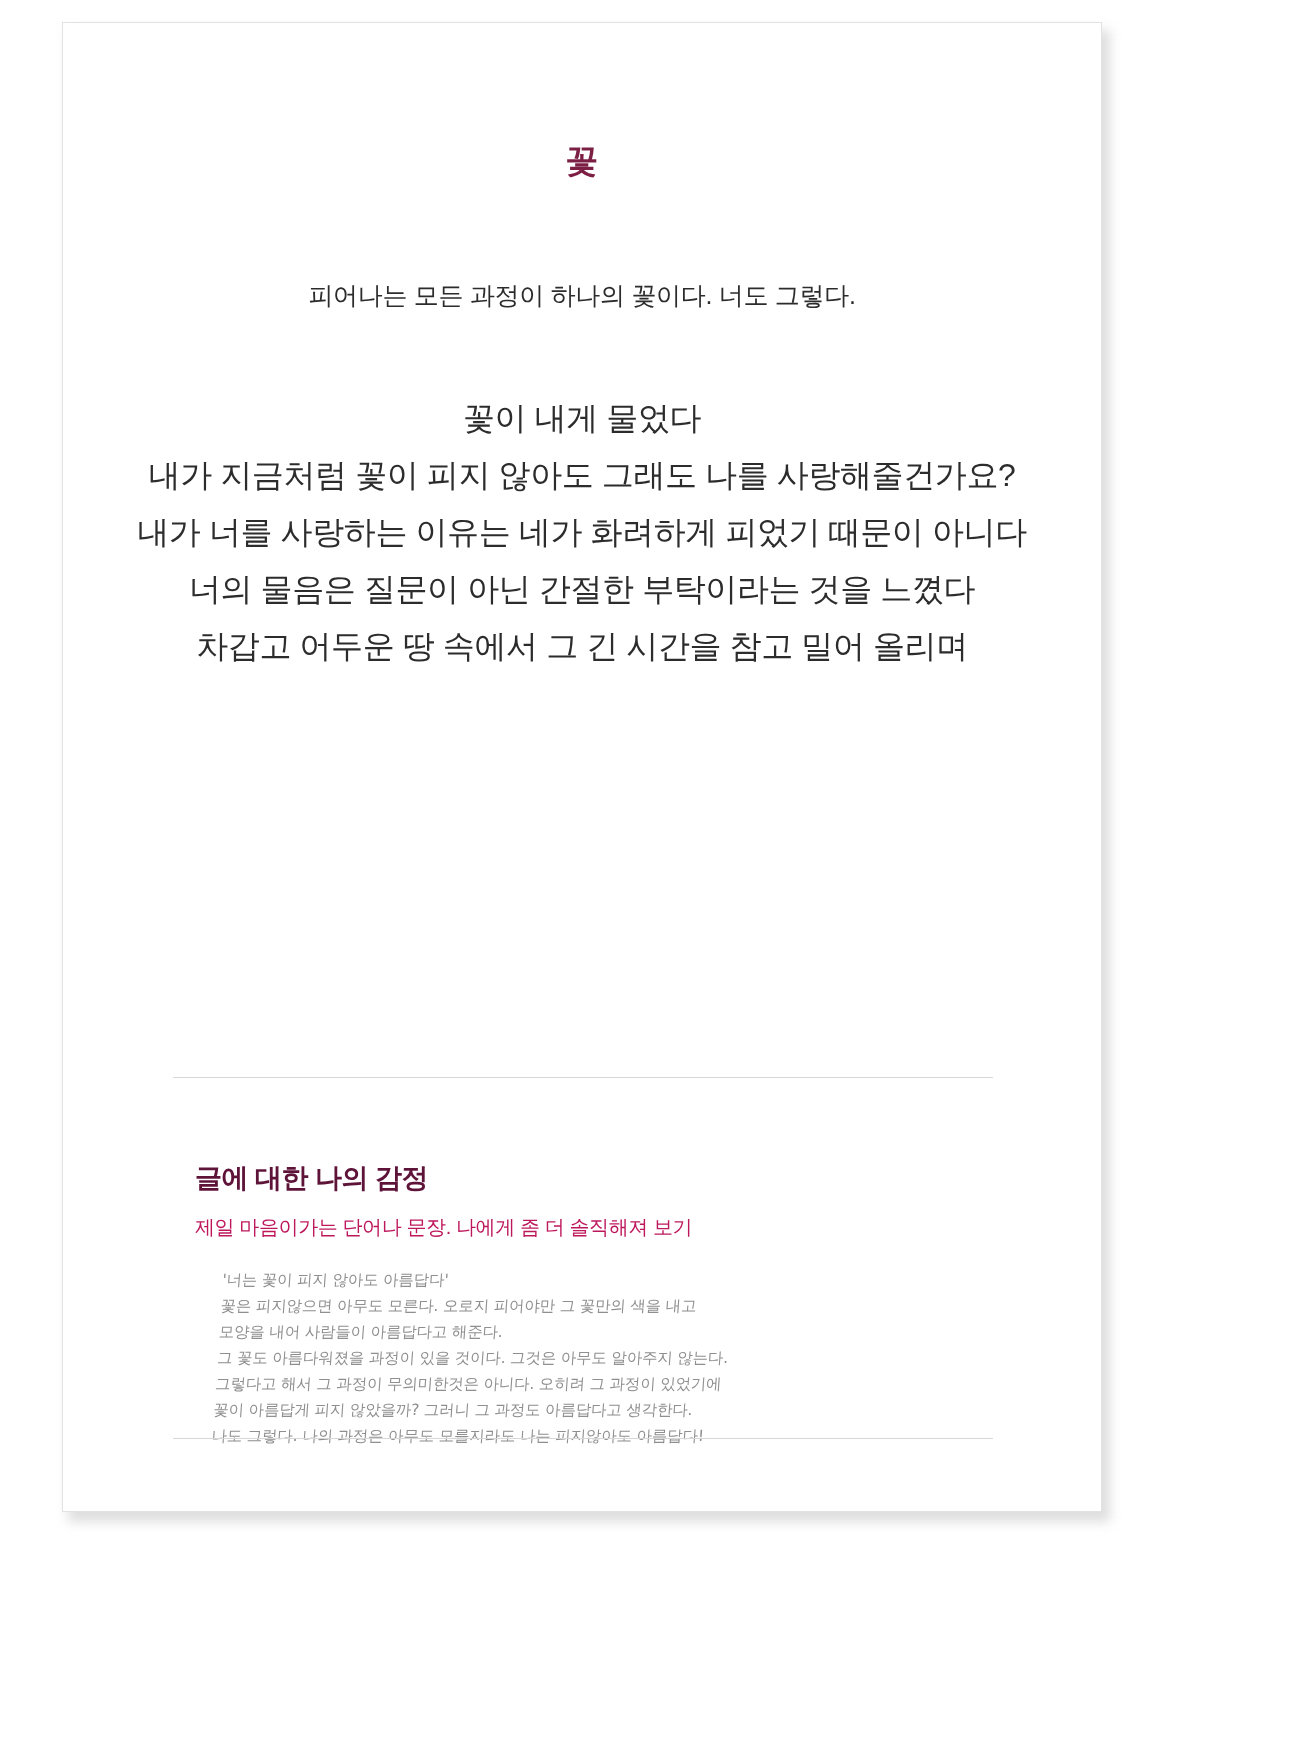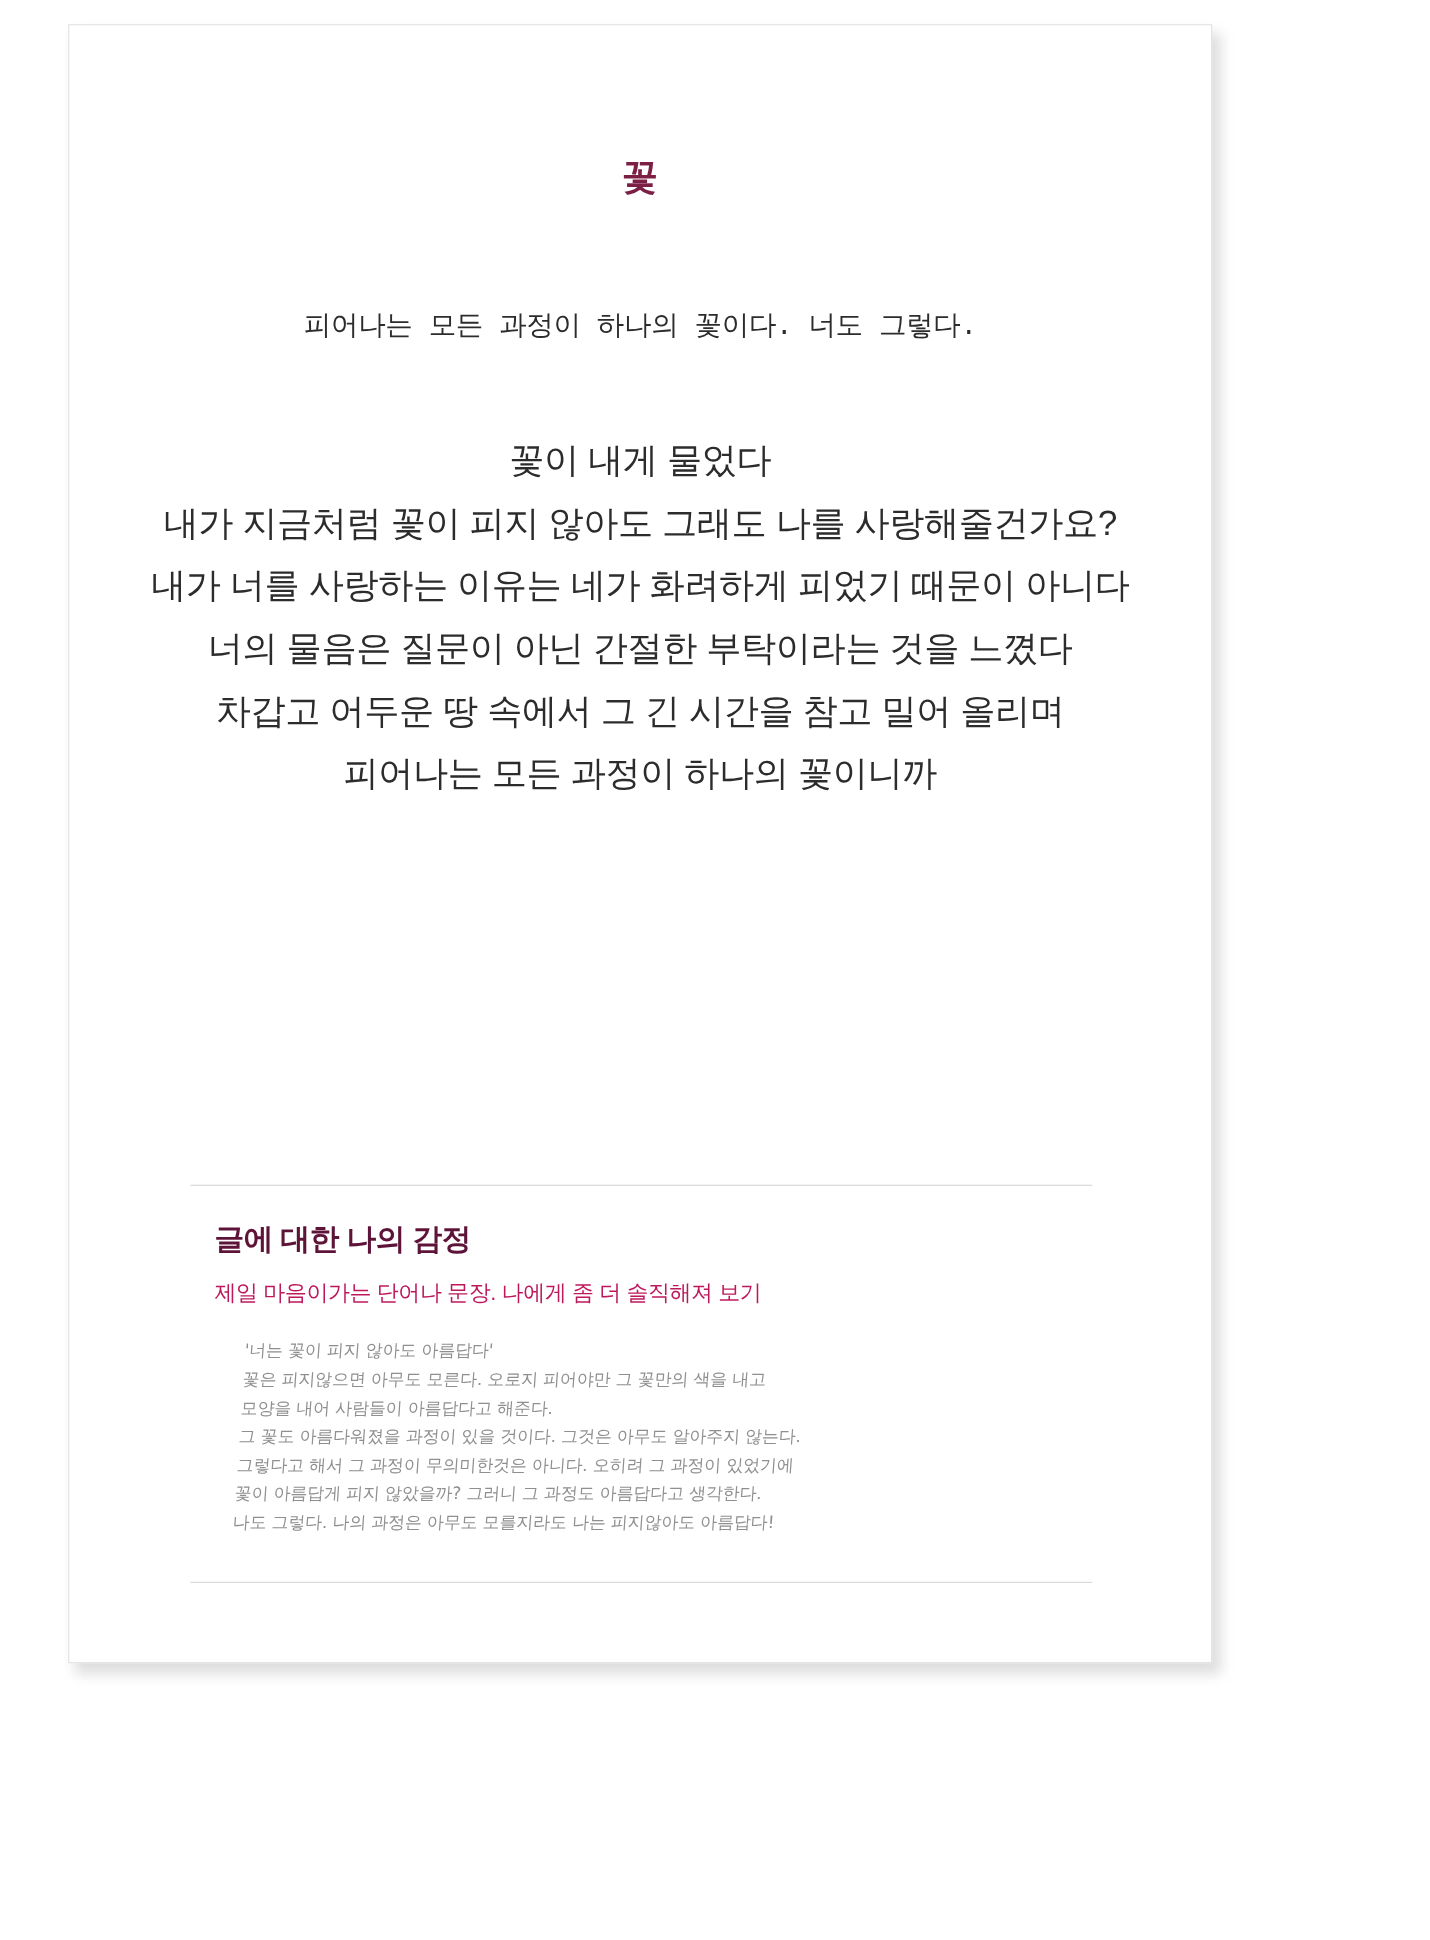--- a/index.html
+++ b/index.html
@@ -53,21 +53,20 @@
     letter-spacing: 0.5px;
     margin-top: 116px;
   }
 
   .poem-lead {
     text-align: center;
     color: #2c2c2c;
     font-size: 25px;
     margin-top: 95px;
     letter-spacing: -0.3px;
-    font-family: Liberation Mono, monospace;
   }
 
   .poem-body {
     margin-top: 78px;
     text-align: center;
     color: #2c2c2c;
     font-size: 32px;
     line-height: 57px;
     letter-spacing: -0.4px;
   }
@@ -82,21 +81,21 @@
     width: 820px;
     height: 1px;
     background: #d7d7d7;
   }
   .divider.top { top: 1054px; }
   .divider.bottom { top: 1415px; }
 
   .reflect {
     position: absolute;
     left: 132px;
-    top: 1085px;
+    top: 1137px;
     width: 800px;
   }
 
   .reflect-heading {
     color: #5e1338;
     font-size: 27px;
     font-weight: bold;
     letter-spacing: -0.5px;
   }
 
@@ -132,21 +131,20 @@
     <h1 class="poem-title">꽃</h1>
 
     <p class="poem-lead">피어나는 모든 과정이 하나의 꽃이다. 너도 그렇다.</p>
 
     <div class="poem-body">
       <span class="line">꽃이 내게 물었다</span>
       <span class="line">내가 지금처럼 꽃이 피지 않아도 그래도 나를 사랑해줄건가요?</span>
       <span class="line">내가 너를 사랑하는 이유는 네가 화려하게 피었기 때문이 아니다</span>
       <span class="line">너의 물음은 질문이 아닌 간절한 부탁이라는 것을 느꼈다</span>
       <span class="line">차갑고 어두운 땅 속에서 그 긴 시간을 참고 밀어 올리며</span>
-      <span class="line">피어나는 모든 과정이 하나의 꽃이니까</span>
     </div>
 
     <div class="divider top"></div>
 
     <div class="reflect">
       <div class="reflect-heading">글에 대한 나의 감정</div>
       <div class="reflect-sub">제일 마음이가는 단어나 문장. 나에게 좀 더 솔직해져 보기</div>
       <div class="handwriting">
         <span class="hline">'너는 꽃이 피지 않아도 아름답다'</span>
         <span class="hline">꽃은 피지않으면 아무도 모른다. 오로지 피어야만 그 꽃만의 색을 내고</span>

